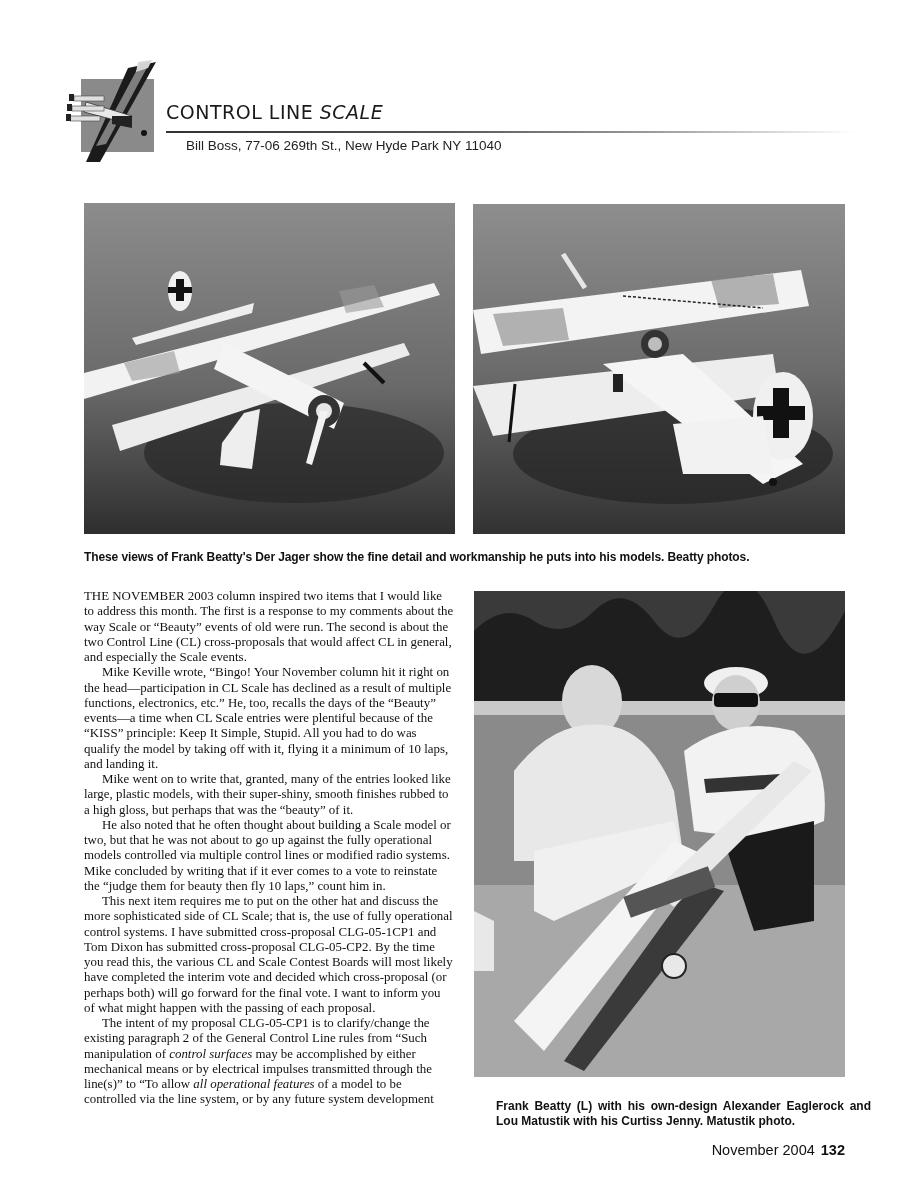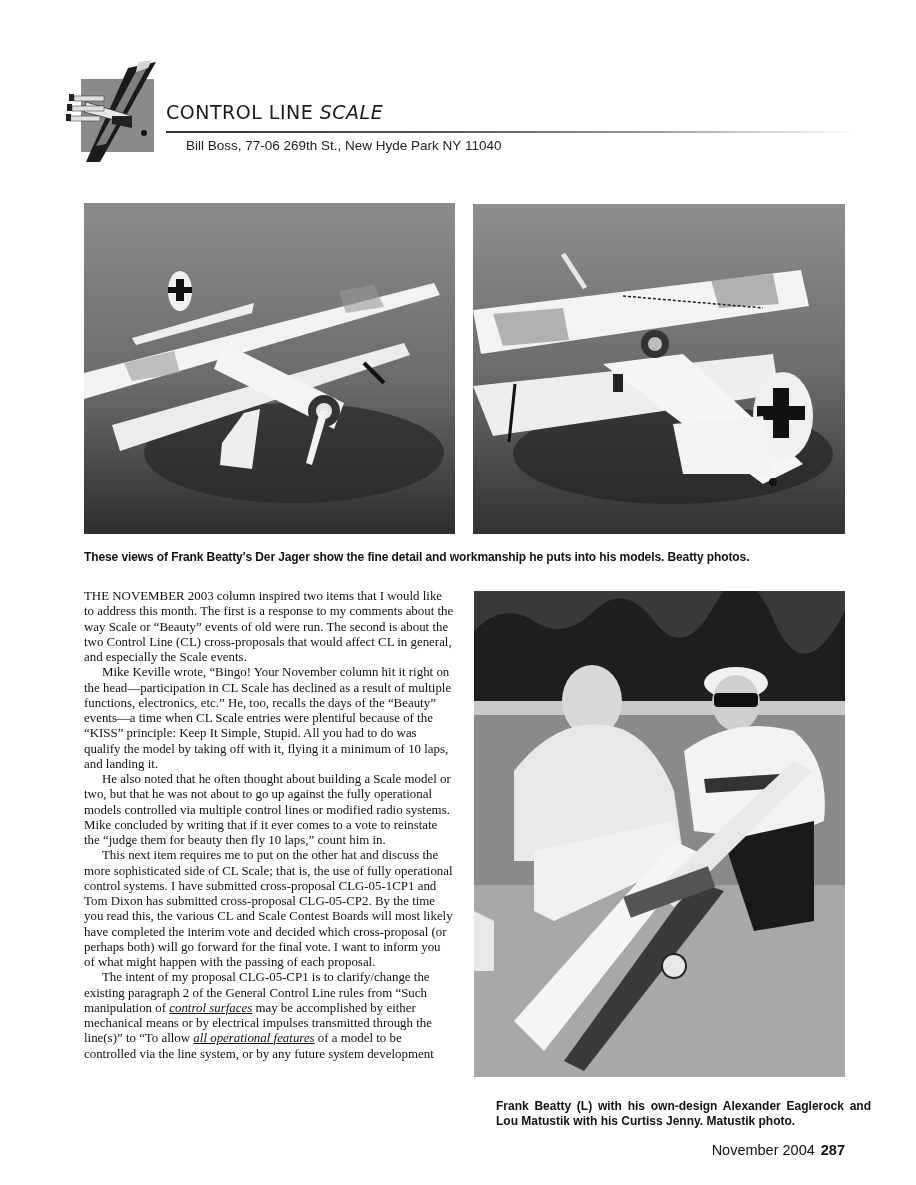--- a/index.html
+++ b/index.html
@@ -38,21 +38,21 @@
 
   
   .body-col {
     left: 84px; top: 589px; width: 370px;
     font-family: "Liberation Serif", serif; font-size: 12.9px; line-height: 15.25px;
     color: #111;
   }
   .body-col p { margin: 0; text-indent: 0; }
   .body-col p.indent { text-indent: 18px; }
   .body-col .lead { font-weight: normal; }
-  .body-col em { font-style: italic; text-decoration: underline; }
+  .body-col em { font-style: italic; }
 
   
   .folio {
     right: 71px; top: 1142px; font-family: "Liberation Sans", sans-serif;
     font-size: 14.5px; color: #111; white-space: nowrap;
   }
   .folio .page-num { font-weight: bold; margin-left: 6px; }
 </style>
 </head>
 <body>
@@ -153,20 +153,21 @@
     <line x1="42" y1="180" x2="36" y2="238" stroke="#111" stroke-width="3"></line>
     <circle cx="300" cy="278" r="4" fill="#111"></circle>
   </svg>
 </div>
 
 <div class="abs caption caption-top">These views of Frank Beatty's Der Jager show the fine detail and workmanship he puts into his models. Beatty photos.</div>
 
 <div class="abs body-col">
   <p><span class="lead">THE NOVEMBER 2003</span><span> column inspired two items that I would like to address this month. The first is a response to my comments about the way Scale or “Beauty” events of old were run. The second is about the two Control Line (CL) cross-proposals that would affect CL in general, and especially the Scale events.</span></p>
   <p class="indent">Mike Keville wrote, “Bingo! Your November column hit it right on the head—participation in CL Scale has declined as a result of multiple functions, electronics, etc.” He, too, recalls the days of the “Beauty” events—a time when CL Scale entries were plentiful because of the “KISS” principle: Keep It Simple, Stupid. All you had to do was qualify the model by taking off with it, flying it a minimum of 10 laps, and landing it.</p>
+  <p class="indent">Mike went on to write that, granted, many of the entries looked like large, plastic models, with their super-shiny, smooth finishes rubbed to a high gloss, but perhaps that was the “beauty” of it.</p>
   <p class="indent">He also noted that he often thought about building a Scale model or two, but that he was not about to go up against the fully operational models controlled via multiple control lines or modified radio systems. Mike concluded by writing that if it ever comes to a vote to reinstate the “judge them for beauty then fly 10 laps,” count him in.</p>
   <p class="indent">This next item requires me to put on the other hat and discuss the more sophisticated side of CL Scale; that is, the use of fully operational control systems. I have submitted cross-proposal CLG-05-1CP1 and Tom Dixon has submitted cross-proposal CLG-05-CP2. By the time you read this, the various CL and Scale Contest Boards will most likely have completed the interim vote and decided which cross-proposal (or perhaps both) will go forward for the final vote. I want to inform you of what might happen with the passing of each proposal.</p>
   <p class="indent"><span>The intent of my proposal CLG-05-CP1 is to clarify/change the existing paragraph 2 of the General Control Line rules from “Such manipulation of </span><em>control surfaces</em><span> may be accomplished by either mechanical means or by electrical impulses transmitted through the line(s)” to “To allow </span><em>all operational features</em><span> of a model to be controlled via the line system, or by any future system development</span></p>
 </div>
 
 <div class="abs photo photo-3" title="Frank Beatty and Lou Matustik kneeling with their models">
   <svg viewBox="0 0 371 486" preserveAspectRatio="none">
     <rect width="371" height="486" fill="#7a7a7a"></rect>
 
     <rect width="371" height="120" fill="#1e1e1e"></rect>
@@ -193,14 +194,14 @@
     <polygon points="180,300 320,170 338,180 200,316" fill="#e8e8e8"></polygon>
     <rect x="150" y="290" width="90" height="22" fill="#555" transform="rotate(-20 195 300)"></rect>
     <circle cx="200" cy="375" r="12" fill="#e8e8e8" stroke="#222" stroke-width="2"></circle>
     <polygon points="0,320 20,330 20,380 0,380" fill="#e8e8e8"></polygon>
   </svg>
 </div>
 
 <div class="abs caption caption-right">Frank Beatty (L) with his own-design Alexander Eaglerock and Lou Matustik with his Curtiss Jenny. Matustik photo.</div>
 
 <div class="abs folio">
-  <span>November 2004</span><span class="page-num">287</span>
+  <span>November 2004</span><span class="page-num">132</span>
 </div>
 
 </body></html>

